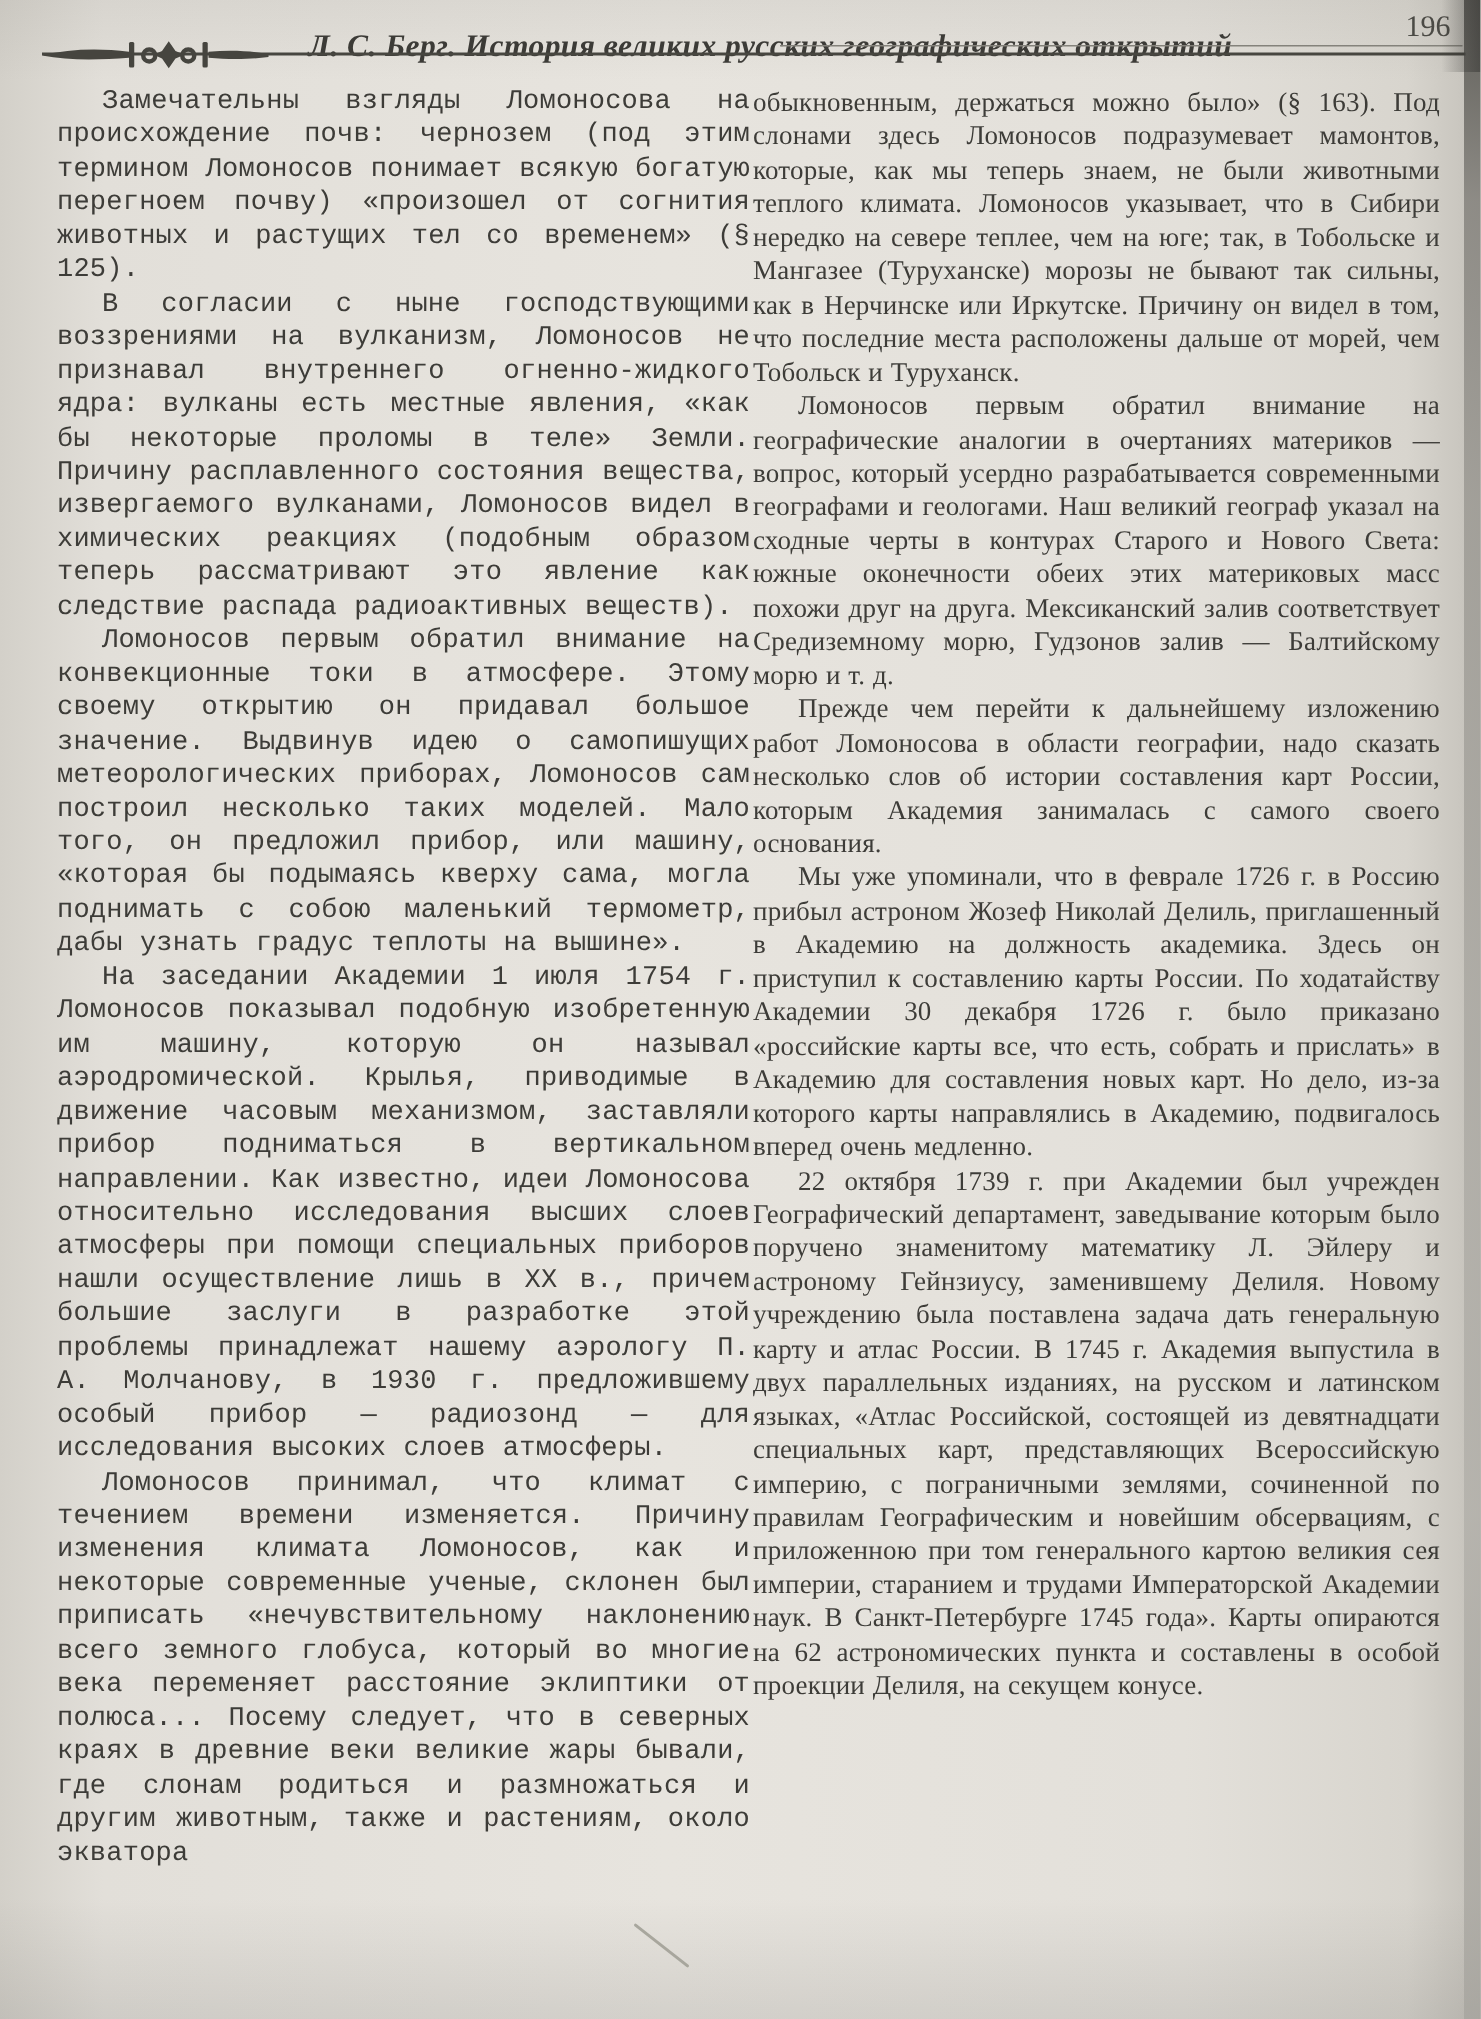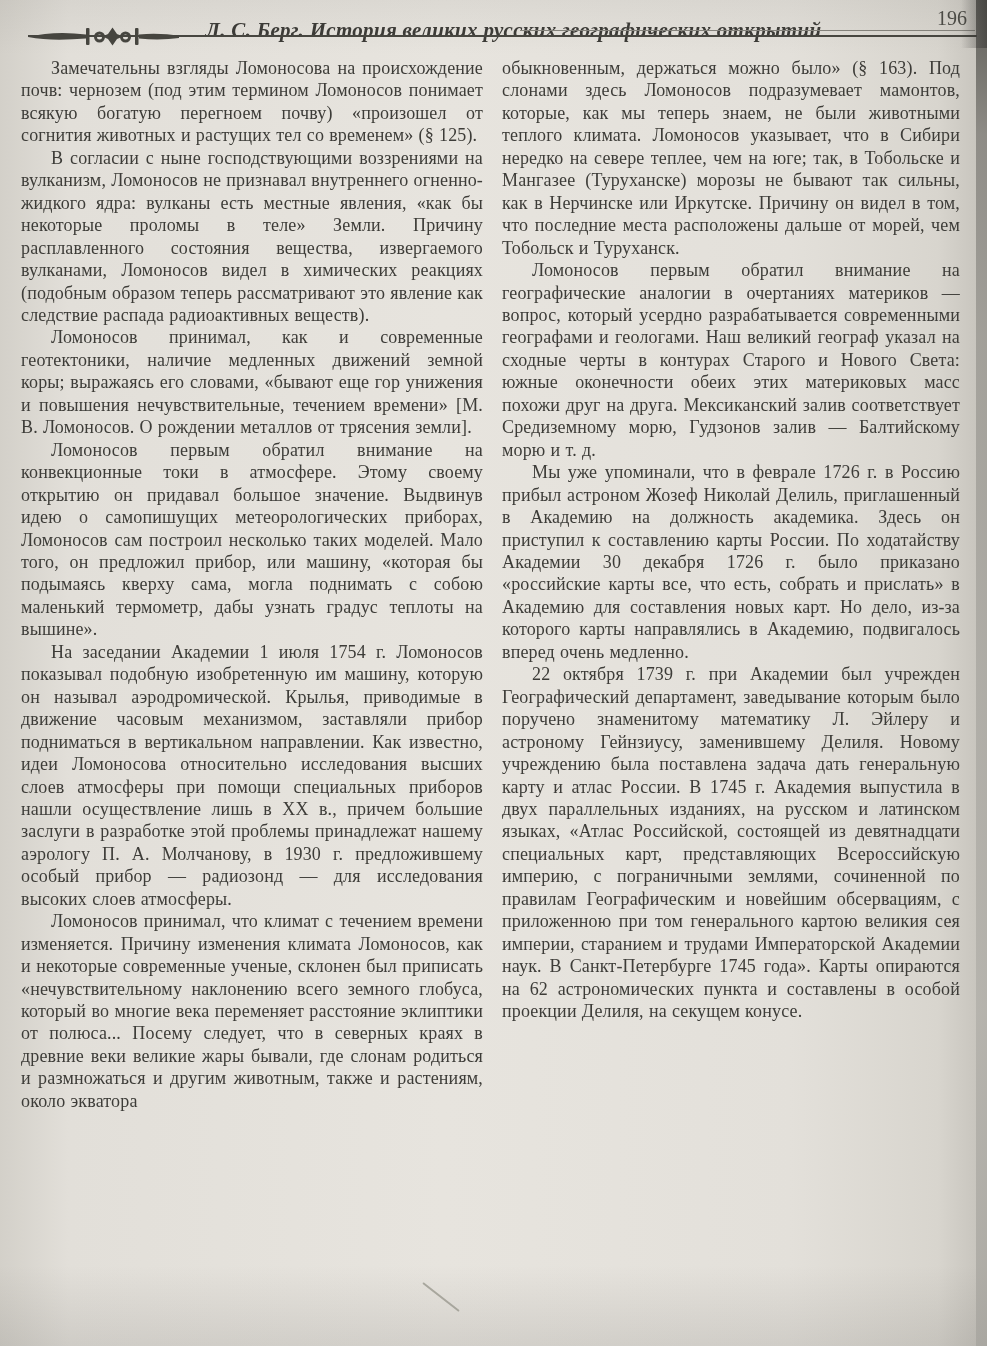--- a/index.html
+++ b/index.html
@@ -59,21 +59,21 @@
     height: 1248px;
     text-align: justify;
     font-size: 18px;
     line-height: 22.45px;
     letter-spacing: 0.15px;
     word-spacing: 0.5px;
     color: #3d3c38;
     hyphens: auto;
     overflow: hidden;
   }
-  .column-left  { left: 21px; }
+  .column-left  { left: 38px; font-family: Liberation Mono, monospace; }
   .column-right { left: 502px; width: 458px; }
   .column p.para { margin: 0; text-indent: 30px; }
   .column p.para.no-indent { text-indent: 0; }
 
   
   .scan-edge {
     position: absolute;
     top: 0; right: 0;
     width: 11px; height: 100%;
     background: linear-gradient(180deg,
@@ -115,29 +115,29 @@
     <path d="M68 16 a5.5 5.5 0 1 0 11 0 a5.5 5.5 0 1 0 -11 0 Z M71 16 a2.5 2.5 0 1 1 5 0 a2.5 2.5 0 1 1 -5 0 Z" fill="#46453f"></path>
     <path d="M86.5 6.5 L91 13 L97 15.5 L91 18 L86.5 24.5 L82 18 L76.5 15.5 L82 13 Z" fill="#46453f"></path>
     <path d="M94 16 a5.5 5.5 0 1 0 11 0 a5.5 5.5 0 1 0 -11 0 Z M97 16 a2.5 2.5 0 1 1 5 0 a2.5 2.5 0 1 1 -5 0 Z" fill="#46453f"></path>
     <rect x="109" y="7" width="3.5" height="17" rx="1" fill="#46453f"></rect>
     <path d="M113 13.5 C 128 12, 142 13, 153 15 L 153 17 C 142 18.5, 128 19, 113 17.5 Z" fill="#46453f"></path>
   </svg>
 
   <div class="column column-left" id="col-left">
       <p class="para">Замечательны взгляды Ломоносова на происхождение почв: чернозем (под этим термином Ломоносов понимает всякую богатую перегноем почву) «произошел от согнития животных и растущих тел со временем» (§ 125).</p>
       <p class="para">В согласии с ныне господствующими воззрениями на вулканизм, Ломоносов не признавал внутреннего огненно-жидкого ядра: вулканы есть местные явления, «как бы некоторые проломы в теле» Земли. Причину расплавленного состояния вещества, извергаемого вулканами, Ломоносов видел в химических реакциях (подобным образом теперь рассматривают это явление как следствие распада радиоактивных веществ).</p>
-      <p class="para">Ломоносов принимал, как и современные геотектоники, наличие медленных движений земной коры; выражаясь его словами, «бывают еще гор унижения и повышения нечувствительные, течением времени» [М. В. Ломоносов. О рождении металлов от трясения земли].</p>
       <p class="para">Ломоносов первым обратил внимание на конвекционные токи в атмосфере. Этому своему открытию он придавал большое значение. Выдвинув идею о самопишущих метеорологических приборах, Ломоносов сам построил несколько таких моделей. Мало того, он предложил прибор, или машину, «которая бы подымаясь кверху сама, могла поднимать с собою маленький термометр, дабы узнать градус теплоты на вышине».</p>
       <p class="para">На заседании Академии 1 июля 1754 г. Ломоносов показывал подобную изобретенную им машину, которую он называл аэродромической. Крылья, приводимые в движение часовым механизмом, заставляли прибор подниматься в вертикальном направлении. Как известно, идеи Ломоносова относительно исследования высших слоев атмосферы при помощи специальных приборов нашли осуществление лишь в XX в., причем большие заслуги в разработке этой проблемы принадлежат нашему аэрологу П. А. Молчанову, в 1930 г. предложившему особый прибор — радиозонд — для исследования высоких слоев атмосферы.</p>
       <p class="para">Ломоносов принимал, что климат с течением времени изменяется. Причину изменения климата Ломоносов, как и некоторые современные ученые, склонен был приписать «нечувствительному наклонению всего земного глобуса, который во многие века переменяет расстояние эклиптики от полюса... Посему следует, что в северных краях в древние веки великие жары бывали, где слонам родиться и размножаться и другим животным, также и растениям, около экватора</p>
     </div>
 
   <div class="column column-right" id="col-right">
       <p class="para no-indent">обыкновенным, держаться можно было» (§ 163). Под слонами здесь Ломоносов подразумевает мамонтов, которые, как мы теперь знаем, не были животными теплого климата. Ломоносов указывает, что в Сибири нередко на севере теплее, чем на юге; так, в Тобольске и Мангазее (Туруханске) морозы не бывают так сильны, как в Нерчинске или Иркутске. Причину он видел в том, что последние места расположены дальше от морей, чем Тобольск и Туруханск.</p>
       <p class="para">Ломоносов первым обратил внимание на географические аналогии в очертаниях материков — вопрос, который усердно разрабатывается современными географами и геологами. Наш великий географ указал на сходные черты в контурах Старого и Нового Света: южные оконечности обеих этих материковых масс похожи друг на друга. Мексиканский залив соответствует Средиземному морю, Гудзонов залив — Балтийскому морю и т. д.</p>
+      <p class="para">Прежде чем перейти к дальнейшему изложению работ Ломоносова в области географии, надо сказать несколько слов об истории составления карт России, которым Академия занималась с самого своего основания.</p>
       <p class="para">Мы уже упоминали, что в феврале 1726 г. в Россию прибыл астроном Жозеф Николай Делиль, приглашенный в Академию на должность академика. Здесь он приступил к составлению карты России. По ходатайству Академии 30 декабря 1726 г. было приказано «российские карты все, что есть, собрать и прислать» в Академию для составления новых карт. Но дело, из-за которого карты направлялись в Академию, подвигалось вперед очень медленно.</p>
       <p class="para">22 октября 1739 г. при Академии был учрежден Географический департамент, заведывание которым было поручено знаменитому математику Л. Эйлеру и астроному Гейнзиусу, заменившему Делиля. Новому учреждению была поставлена задача дать генеральную карту и атлас России. В 1745 г. Академия выпустила в двух параллельных изданиях, на русском и латинском языках, «Атлас Российской, состоящей из девятнадцати специальных карт, представляющих Всероссийскую империю, с пограничными землями, сочиненной по правилам Географическим и новейшим обсервациям, с приложенною при том генерального картою великия сея империи, старанием и трудами Императорской Академии наук. В Санкт-Петербурге 1745 года». Карты опираются на 62 астрономических пункта и составлены в особой проекции Делиля, на секущем конусе.</p>
     </div>
 
   <div class="scan-edge"></div>
   <div class="scan-corner"></div>
   <div class="scan-mark"></div>
 
 </div>
 

